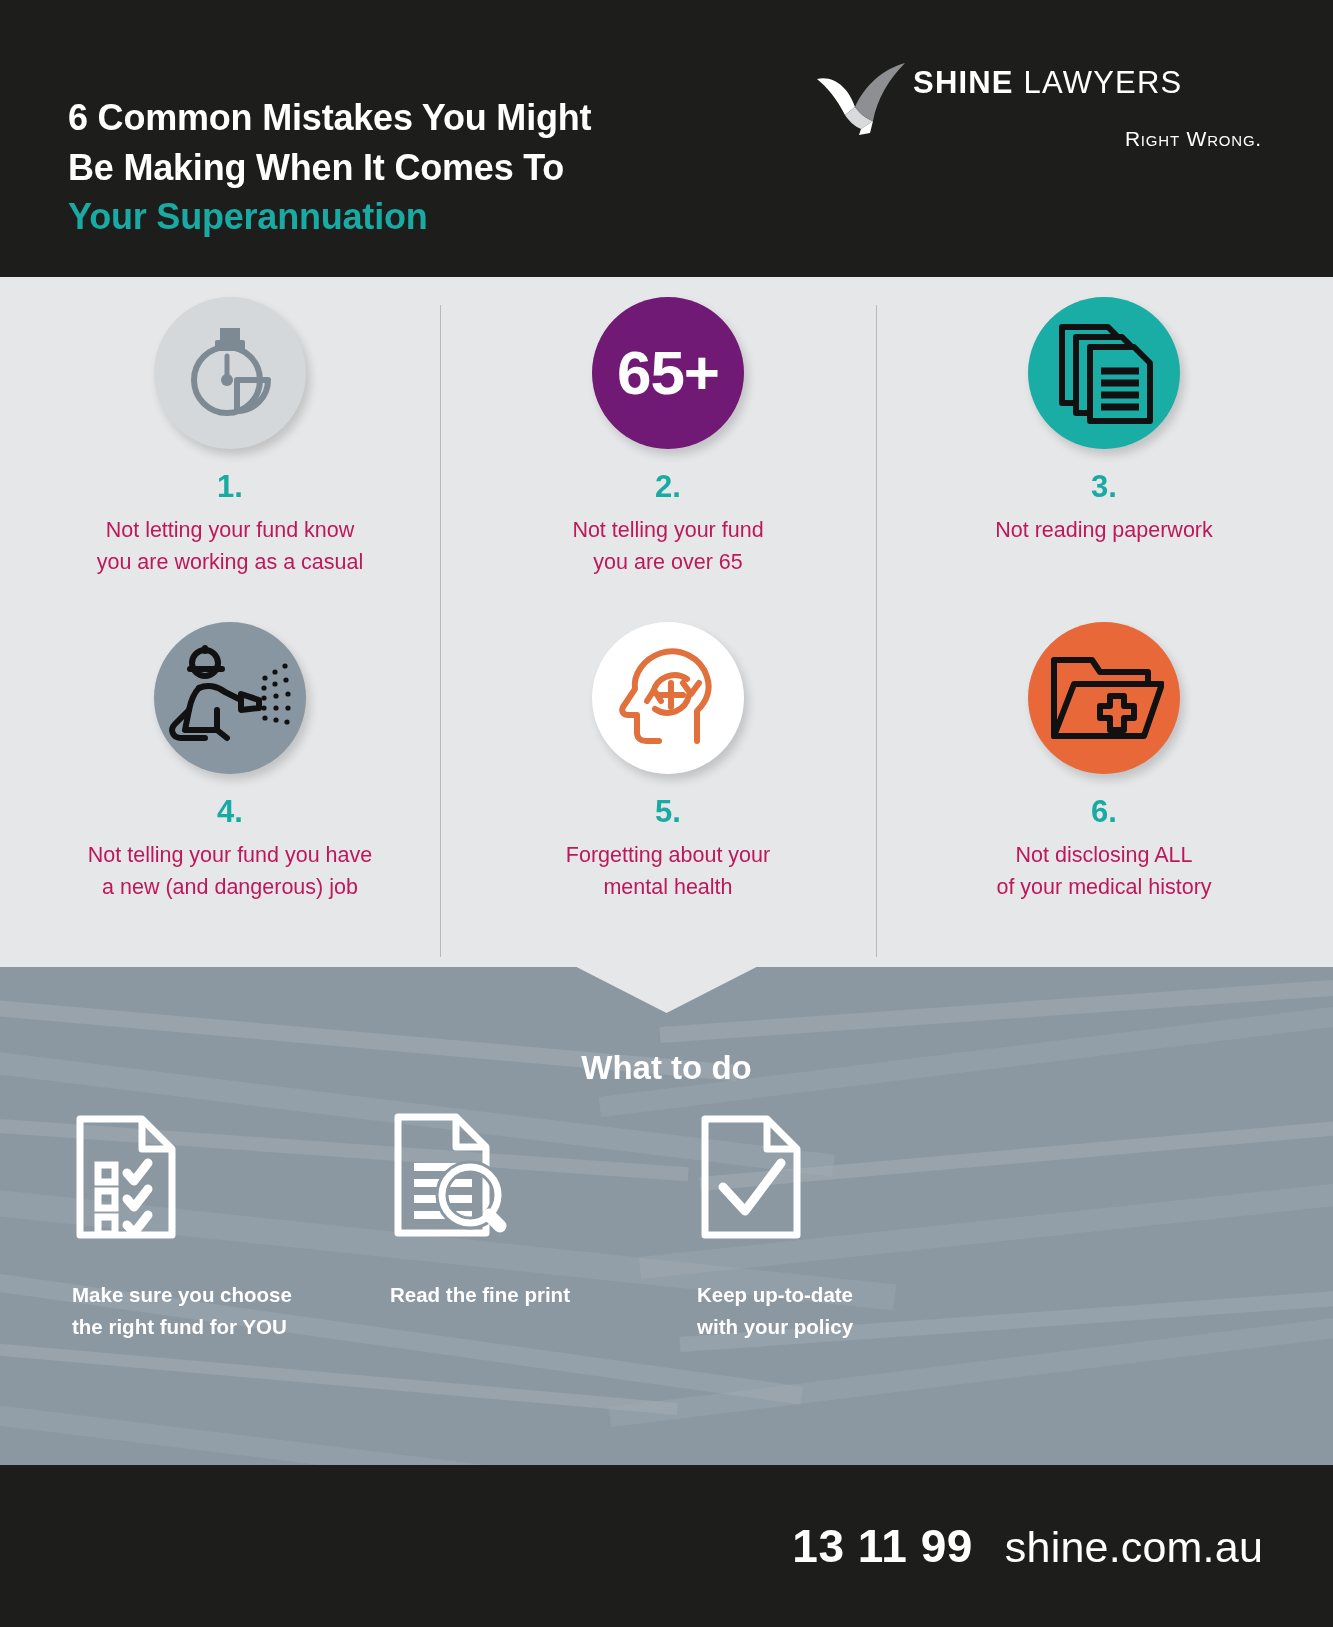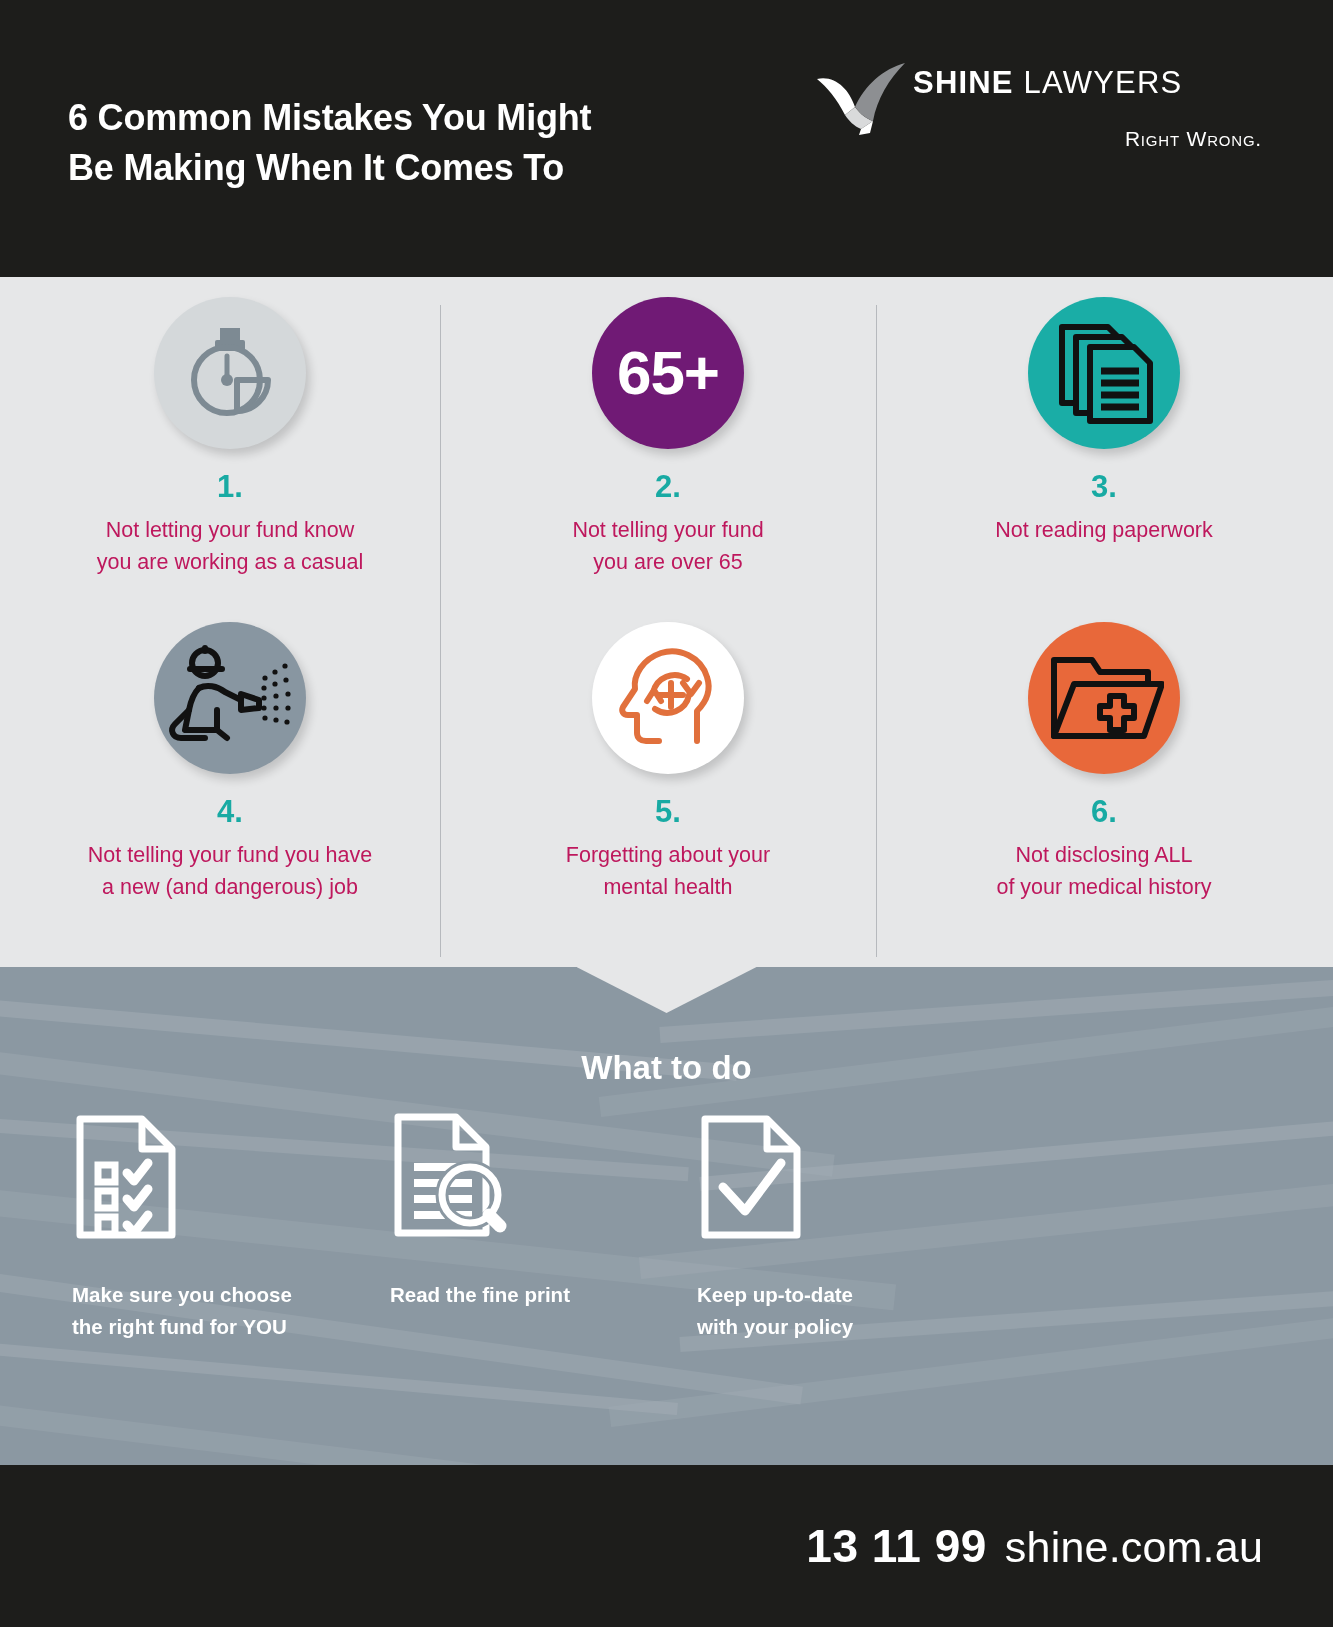--- a/index.html
+++ b/index.html
@@ -120,32 +120,33 @@
   .w3 { left:697px; }
   .w4 { left:980px; }
 
   
   .footer {
     position:absolute; left:0; top:1465px; width:1333px; height:162px;
     background:#1d1d1b;
   }
   .footer-inner {
     position:absolute; right:70px; top:50%; transform:translateY(-50%);
-    display:flex; align-items:baseline; gap:18px; white-space:nowrap;
+    display:flex; align-items:baseline; gap:32px; white-space:nowrap;
   }
   .phone { font-size:46px; font-weight:bold; color:#ffffff; letter-spacing:0.5px; }
   .site  { font-size:43px; font-weight:normal; color:#ffffff; letter-spacing:0.2px; }
 </style>
 </head>
 <body>
 
 <div class="header">
   <div class="header-title">
     <span>6 Common Mistakes You Might</span><br>
     <span>Be Making When It Comes To</span>
+    <span class="accent">Your Superannuation</span>
   </div>
 
   <div class="logo-wrap">
     <svg class="logo-mark" viewBox="0 0 95 75">
       <path d="M2 16 C 20 12, 34 26, 40 44 L 30 52 C 22 36, 12 24, 2 16 Z" fill="#ffffff"></path>
       <path d="M30 52 L 40 44 C 46 52, 52 56, 58 58 L 46 66 C 39 63, 34 58, 30 52 Z" fill="#d9dadb"></path>
       <path d="M40 44 C 50 22, 68 6, 90 0 C 74 16, 62 36, 58 58 C 52 56, 46 52, 40 44 Z" fill="#8d8f92"></path>
       <path d="M46 66 L 58 58 C 57 62, 56 66, 55 70 L 44 72 Z" fill="#ffffff"></path>
     </svg>
     <div class="logo-name">

